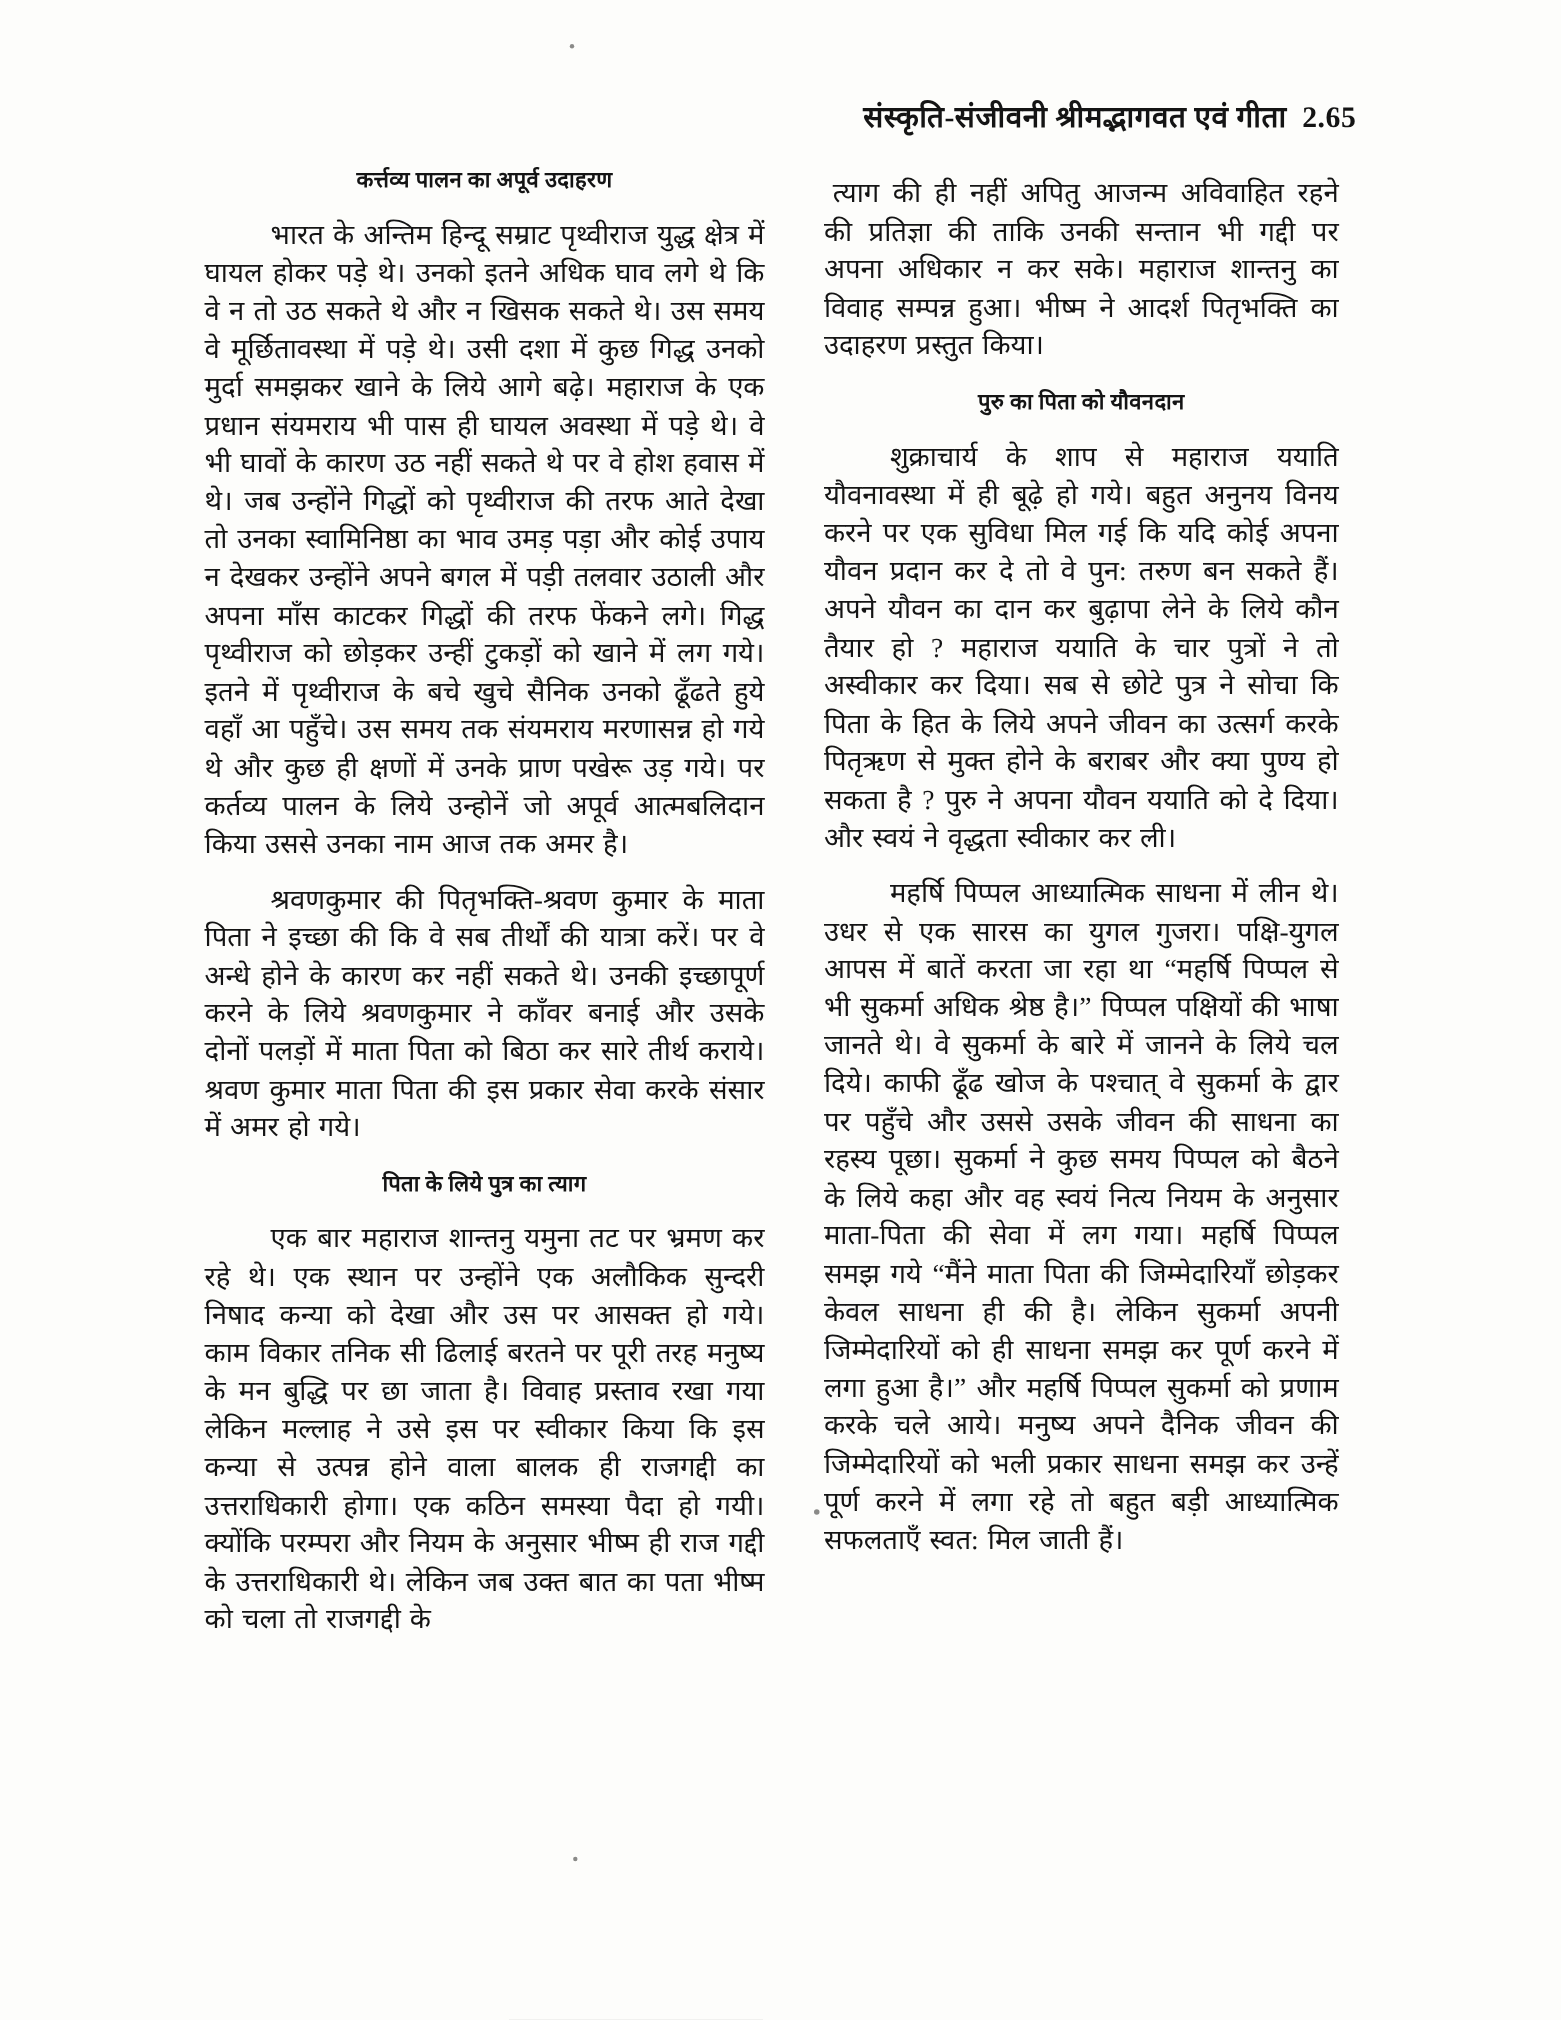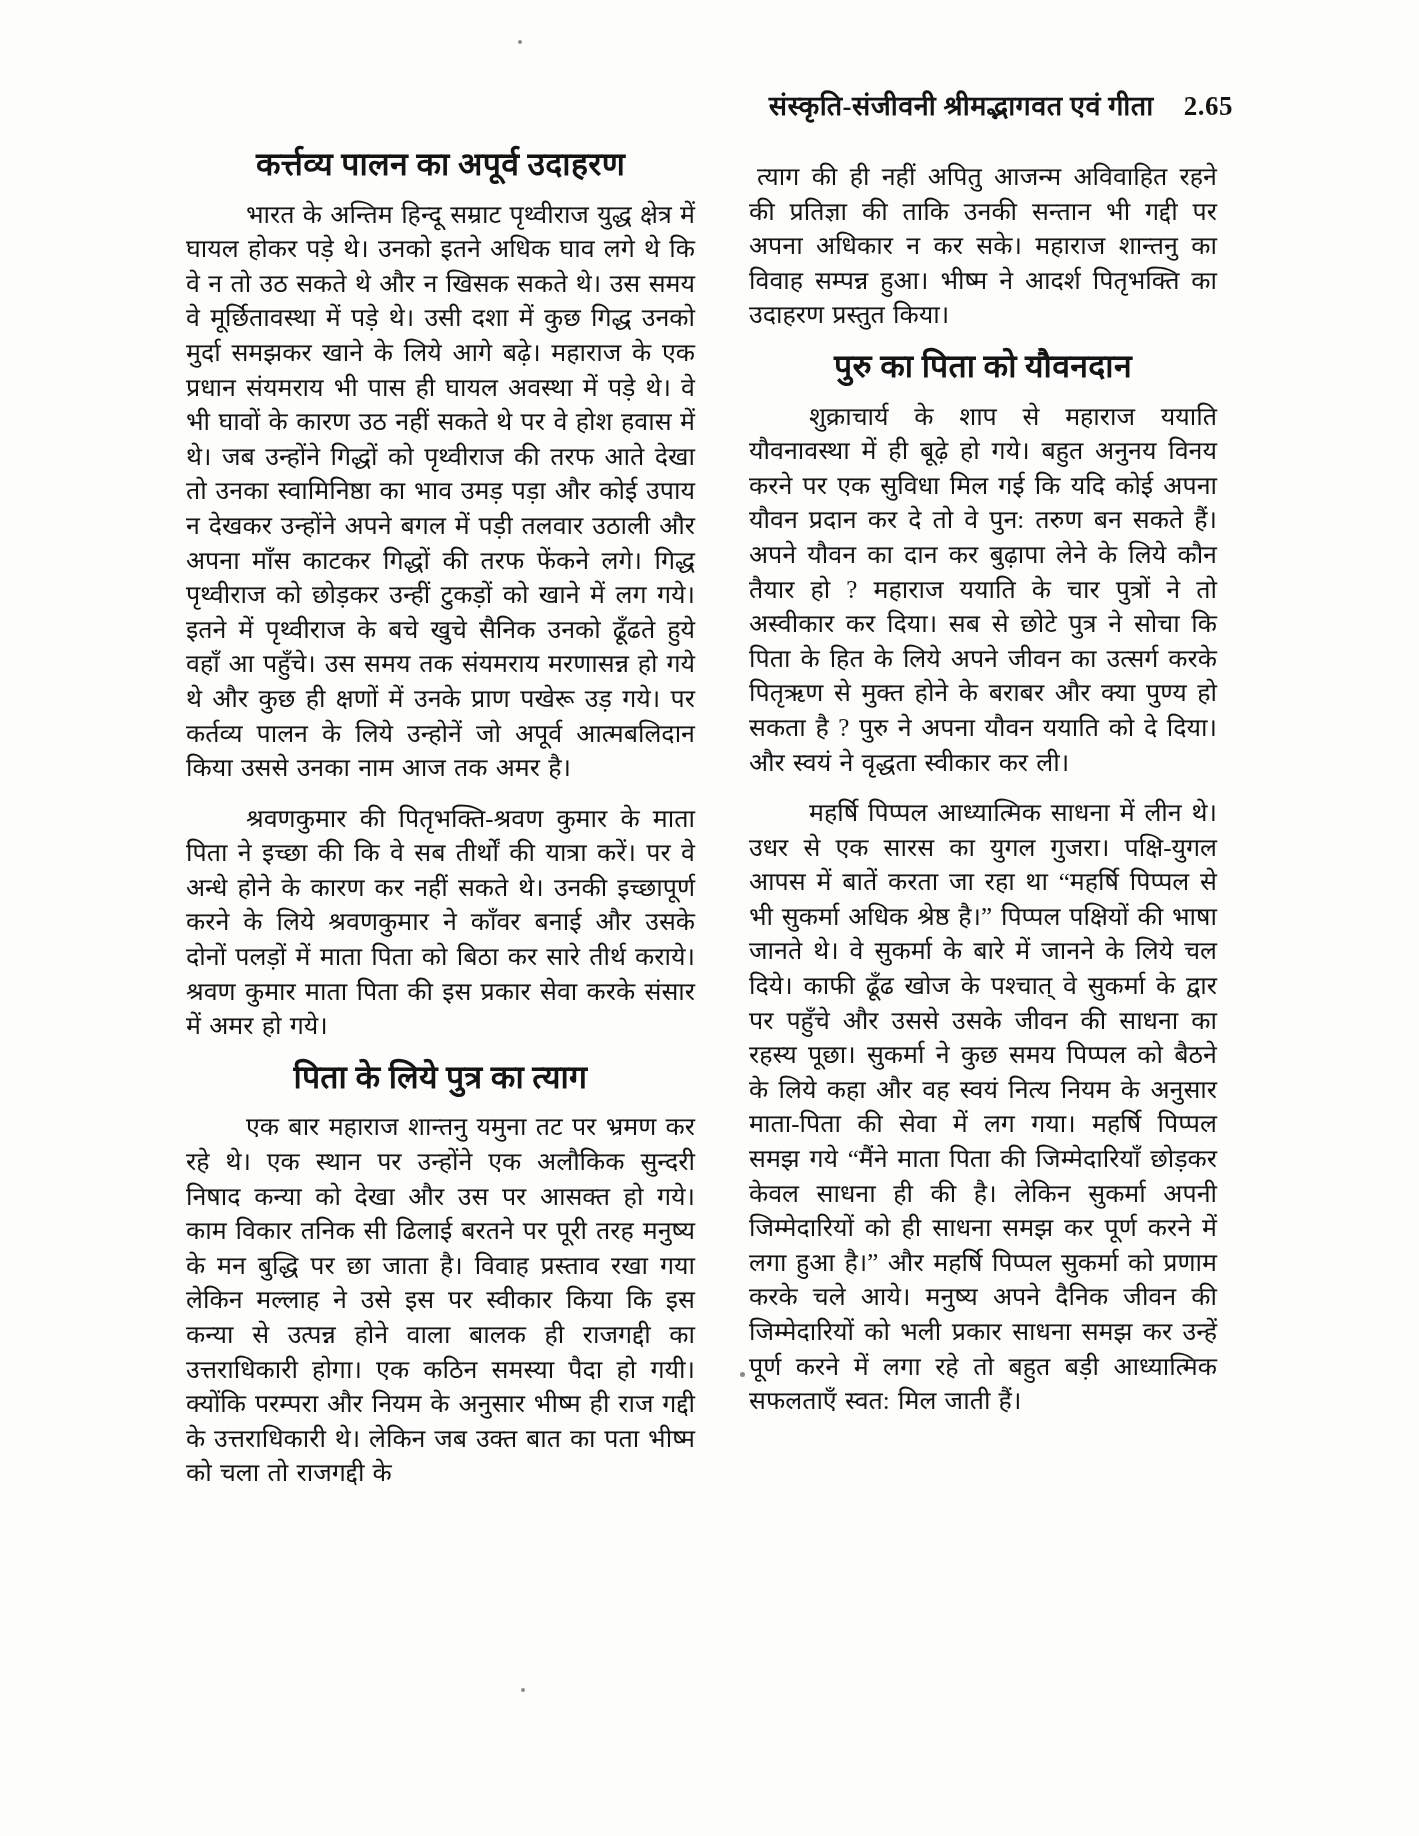--- a/index.html
+++ b/index.html
@@ -17,21 +17,21 @@
     font-family: "Liberation Serif", "DejaVu Serif", serif;
     overflow: hidden;
   }
   
   .running-head {
     position: absolute;
     top: 86px;
     right: 186px;
     display: flex;
     align-items: baseline;
-    gap: 30px;
+    gap: 14px;
     font-size: 27px;
     font-weight: 600;
     white-space: nowrap;
     letter-spacing: 0.5px;
   }
   
   .columns {
     position: absolute;
     left: 170px;
     top: 144px;
@@ -41,21 +41,21 @@
   }
   .col {
     font-size: 25px;
     line-height: 34.6px;
   }
   .col-left  { width: 541px; }
   .col-right { width: 500px; }
 
   .col h2 {
     margin: 3px 0 1px 0;
-    font-size: 32px;
+    font-size: 20px;
     line-height: 34.6px;
     font-weight: 700;
     text-align: center;
     letter-spacing: 0.3px;
   }
   .col p {
     margin: 16px;
     text-align: justify;
     text-justify: inter-word;
     text-indent: 60px;

